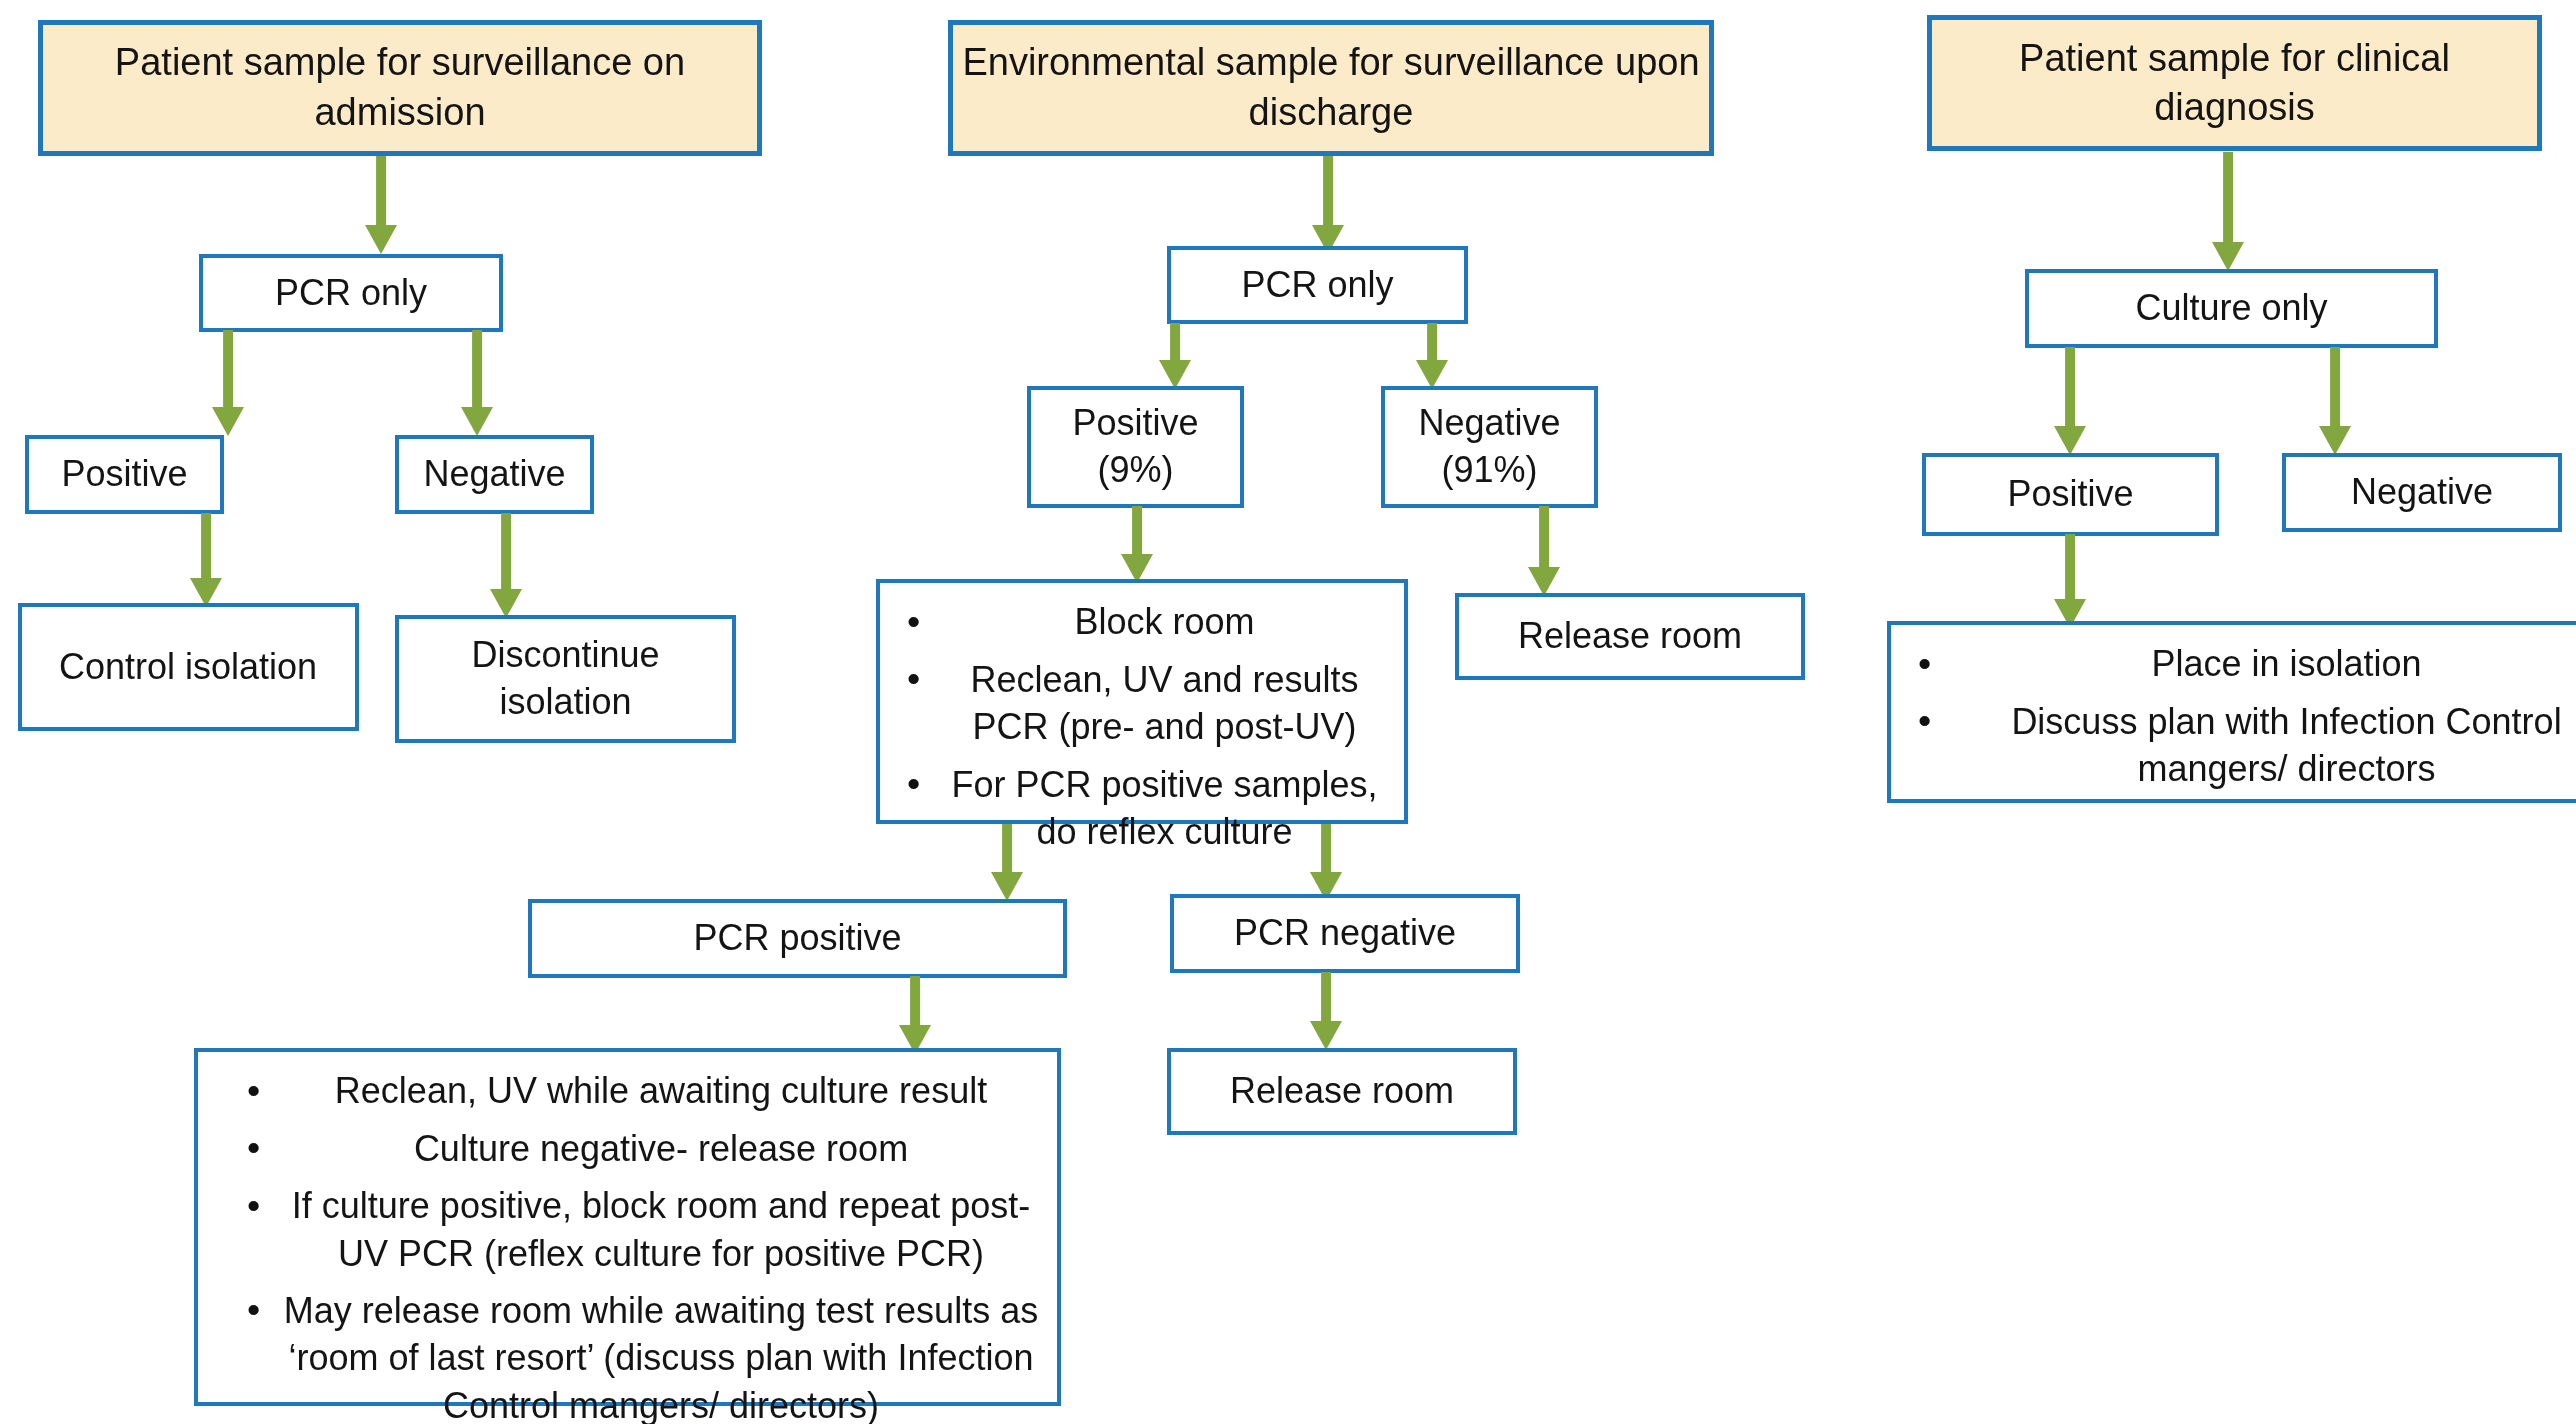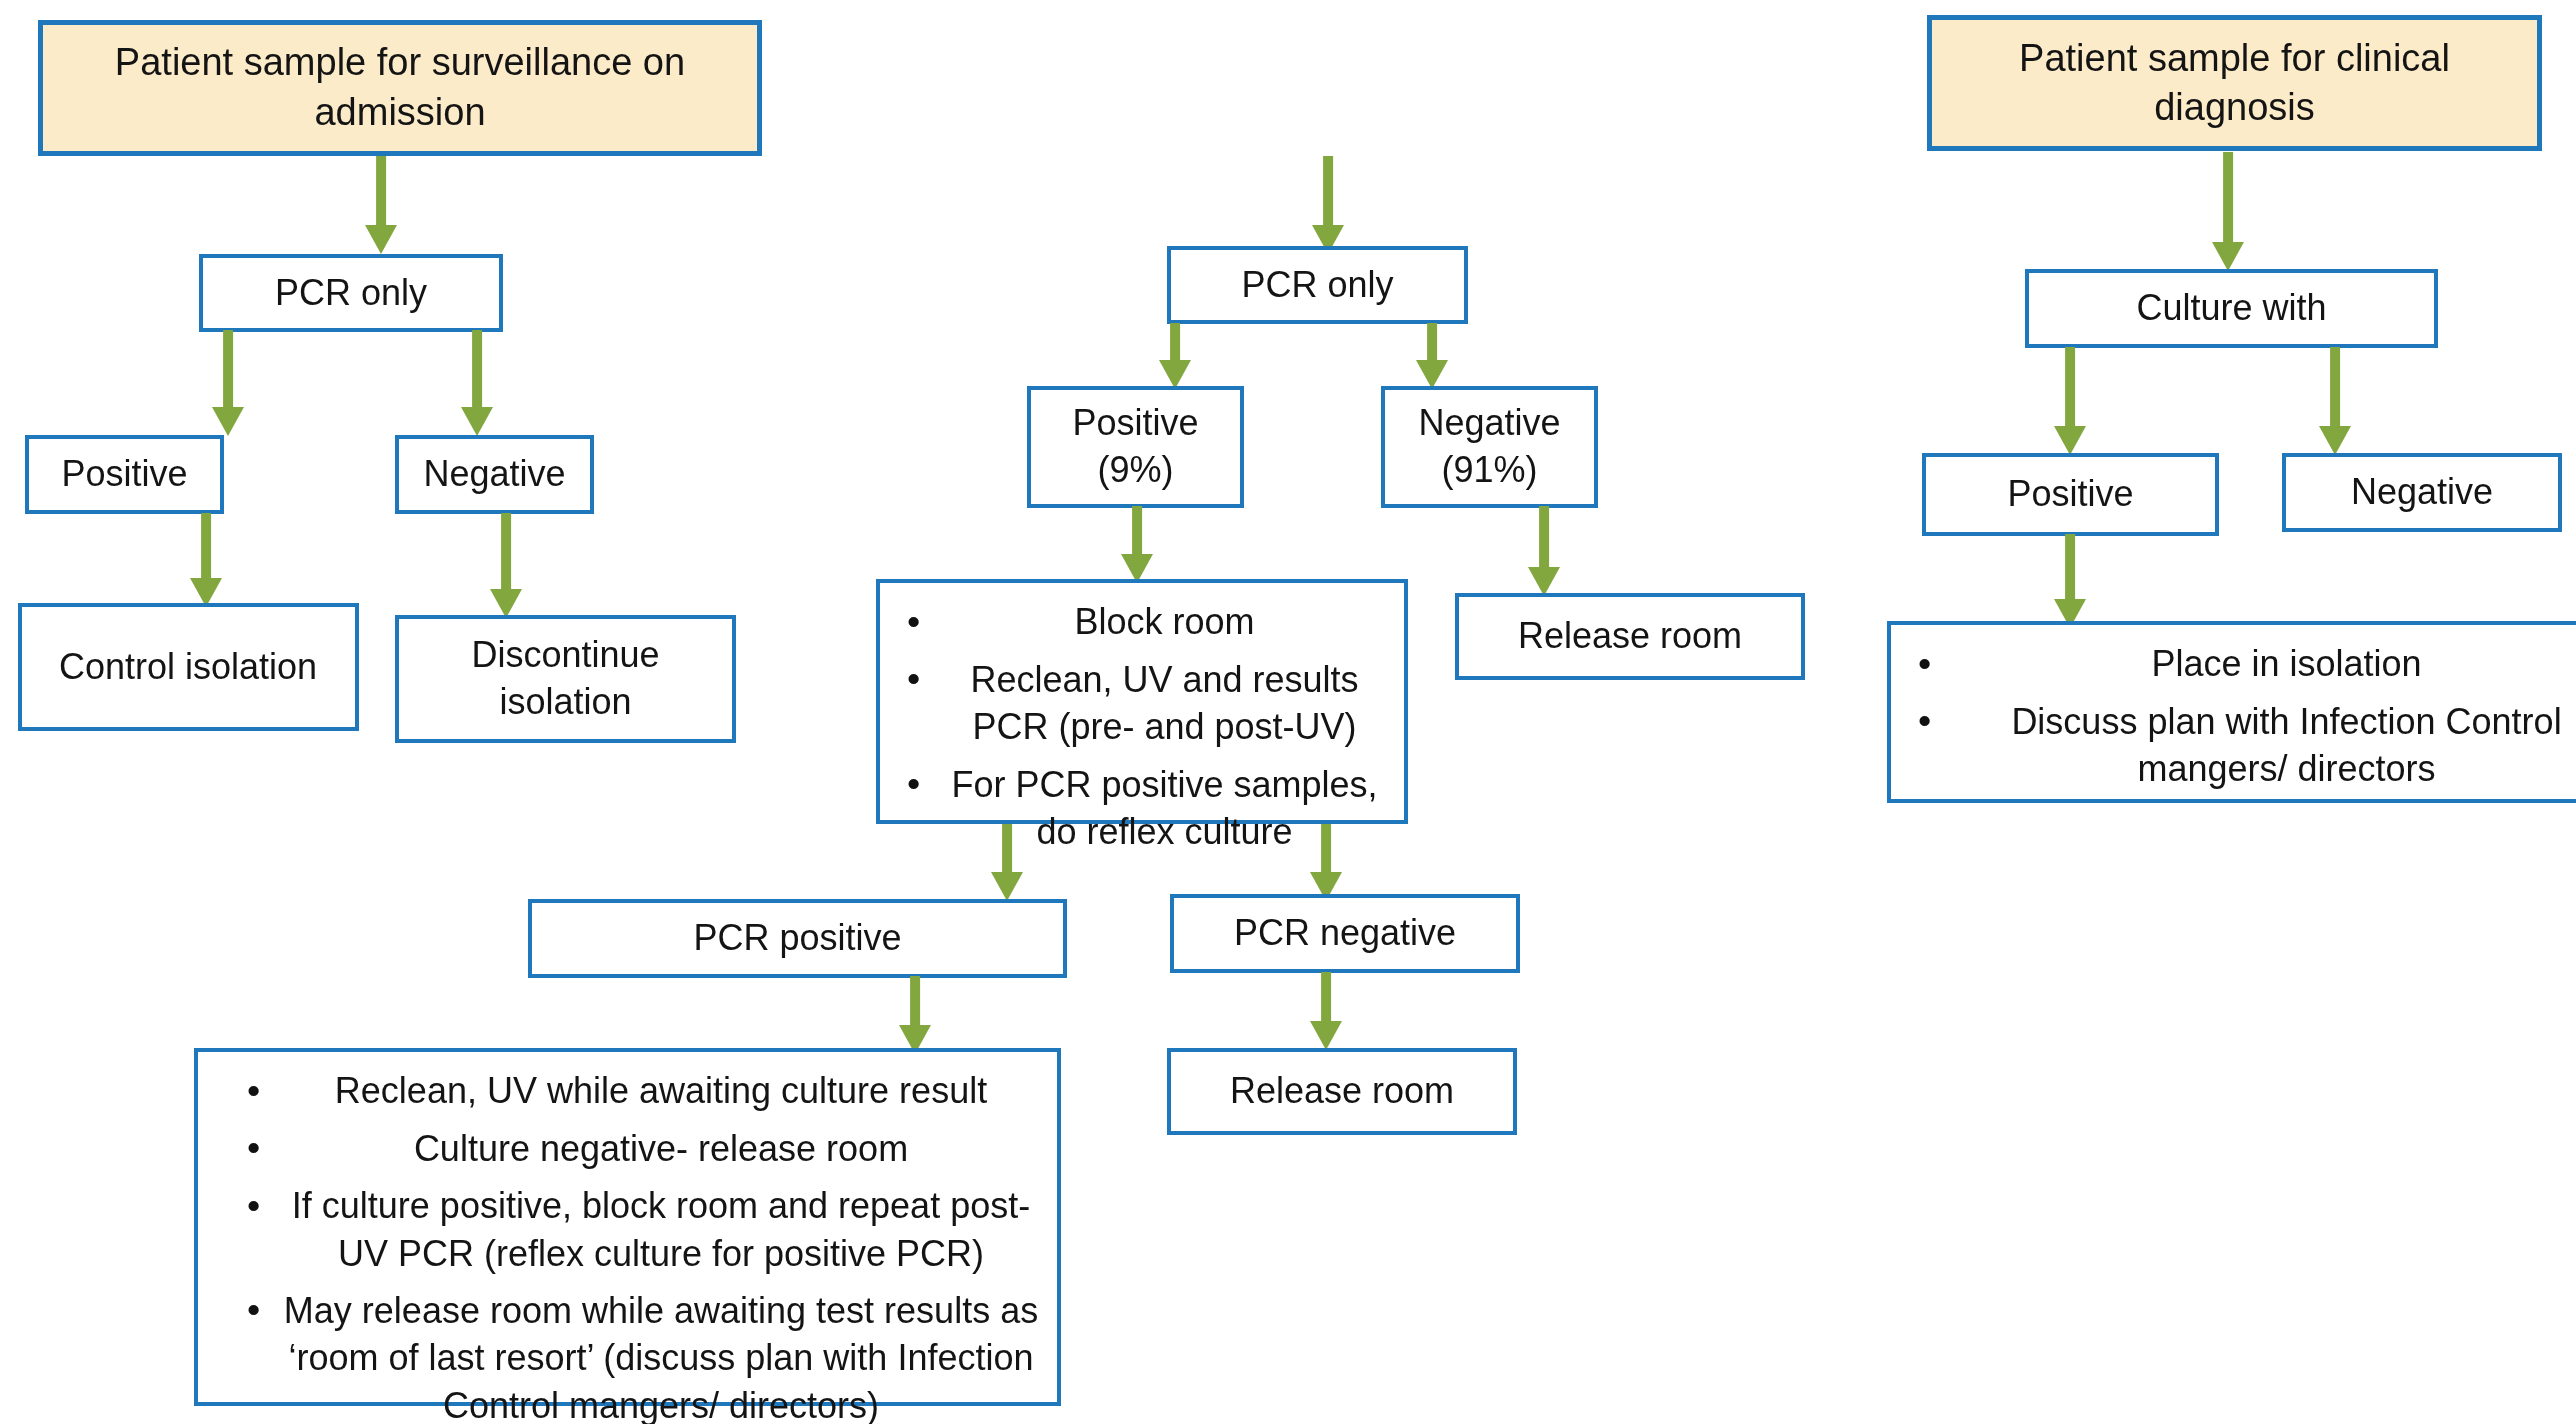--- a/index.html
+++ b/index.html
@@ -131,20 +131,23 @@
   </div>
 
   <div class="node t-50" style="left:17.5px; top:603px; width:341px; height:128px;">
     <span class="txt">Control isolation</span>
   </div>
 
   <div class="node t-50" style="left:395px; top:615px; width:341px; height:128px;">
     <span class="txt">Discontinue isolation</span>
   </div>
 
+  <div class="node header t-55" style="left:948px; top:19.6px; width:766px; height:136px;">
+    <span class="txt">Environmental sample for surveillance upon discharge</span>
+  </div>
 
   <div class="arrow" style="left:1307px; top:156px; width:42px; height:98px;">
     <div class="stem" style="height:70px;"></div>
     <div class="head"></div>
   </div>
 
   <div class="node t-50" style="left:1167px; top:246px; width:301px; height:78px;">
     <span class="txt">PCR only</span>
   </div>
 
@@ -238,21 +241,21 @@
   <div class="node header t-55" style="left:1927px; top:15.4px; width:615px; height:136px;">
     <span class="txt">Patient sample for clinical diagnosis</span>
   </div>
 
   <div class="arrow" style="left:2207px; top:152px; width:42px; height:119px;">
     <div class="stem" style="height:91px;"></div>
     <div class="head"></div>
   </div>
 
   <div class="node t-50" style="left:2025px; top:269px; width:413px; height:79px;">
-    <span class="txt">Culture with</span>
+    <span class="txt">Culture only</span>
   </div>
 
   <div class="arrow" style="left:2049px; top:347px; width:42px; height:108px;">
     <div class="stem" style="height:80px;"></div>
     <div class="head"></div>
   </div>
 
   <div class="arrow" style="left:2314px; top:347px; width:42px; height:108px;">
     <div class="stem" style="height:80px;"></div>
     <div class="head"></div>

